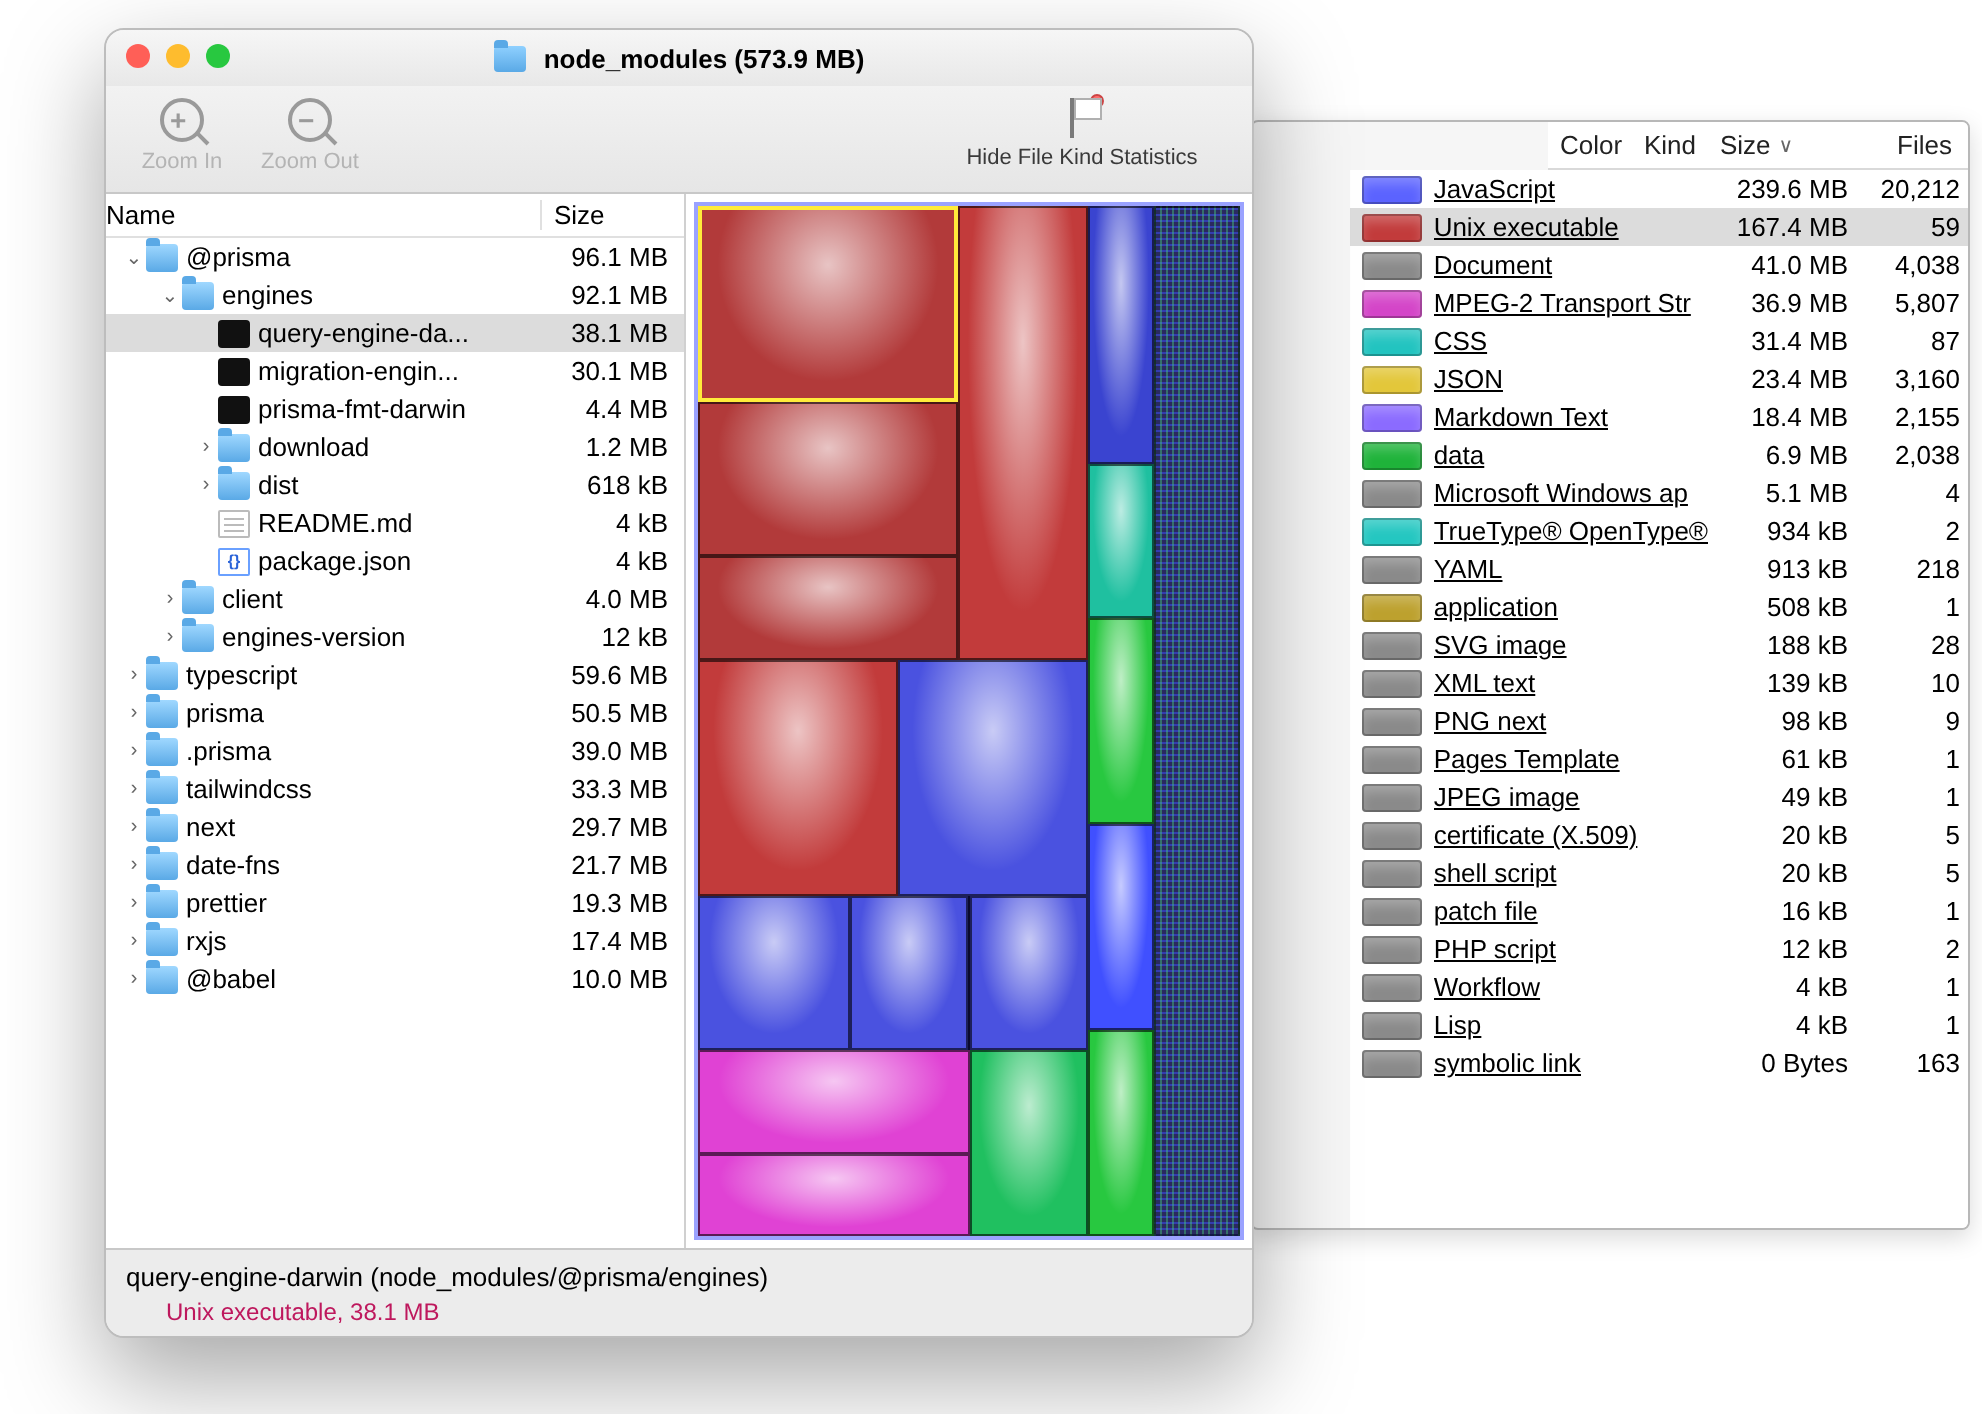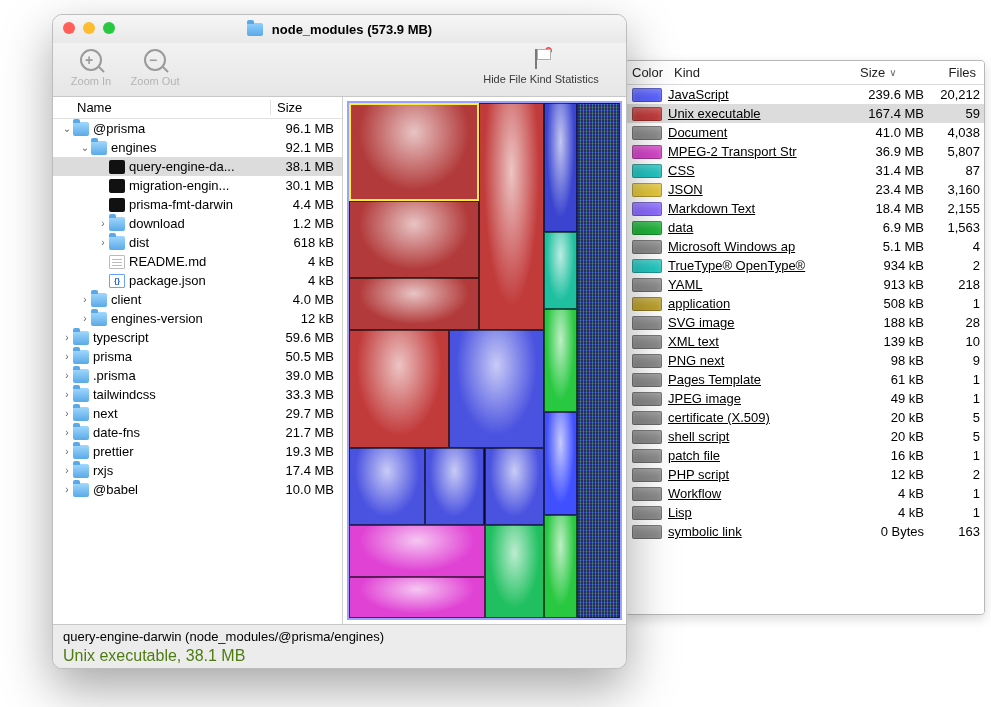--- a/index.html
+++ b/index.html
@@ -10,20 +10,21 @@
   position: absolute;
   left: 625px; top: 60px;
   width: 360px; height: 555px;
   background: #f6f6f6;
   border: 1px solid #b8b8b8;
   border-radius: 4px;
   box-shadow: 0 4px 12px rgba(0,0,0,.15);
   display: flex;
   flex-direction: column;
   overflow: hidden;
+  align-items: flex-end;
 }
 .stats-header {
   display: flex;
   background: #fff;
   border-bottom: 1px solid #d9d9d9;
   font-size: 13px;
   height: 24px;
   align-items: center;
 }
 .stats-header .col { padding: 2px 6px; color: #222; }
@@ -123,21 +124,21 @@
 .flag-ic::after { content:""; position:absolute; left:7px; top:2px; width:12px; height:9px; background:#fff; border:1px solid #b0b0b0; }
 .flag-ic .dot { position:absolute; right:0; top:0; width:7px; height:7px; border-radius:50%; background:#ff6b6b; border:1px solid #c44; }
 
 
 .content { flex: 1; display: flex; background: #fff; overflow: hidden; }
 .tree-pane { width: 290px; display: flex; flex-direction: column; border-right: 1px solid #d0d0d0; }
 .tree-header {
   display: flex; height: 22px; background: #fff; border-bottom: 1px solid #e0e0e0;
   font-size: 13px; align-items: center;
 }
-.tree-header .th-name { flex:1; padding-left: 24px; }
+.tree-header .th-name { flex:1; padding-left: 0; }
 .tree-header .th-size { width: 72px; text-align:left; border-left:1px solid #e0e0e0; padding-left:6px; }
 .tree-body { flex: 1; overflow-y: auto; }
 .tree-row {
   display: flex; align-items: center; height: 19px; font-size: 13px;
   white-space: nowrap;
 }
 .tree-row.sel { background: #dcdcdc; }
 .tree-row .indent { display:inline-block; }
 .chev {
   width: 12px; display:inline-flex; justify-content:center; color:#666; font-size:10px;
@@ -170,21 +171,21 @@
 
 
 .statusbar {
   height: 44px;
   border-top: 1px solid #c8c8c8;
   background: #ececec;
   padding: 4px 10px;
   display:flex; flex-direction:column; justify-content:center;
   font-size: 13px;
 }
-.statusbar .line2 { font-size: 16px; color:#4d7c0f; margin-top:3px; }
+.statusbar .line2 { font-size: 12px; color:#be185d; margin-top:3px;margin-left:20px; }
 </style>
 </head>
 <body>
 
 <div class="stats-window">
   <div class="stats-header">
     <div class="col col-color">Color</div>
     <div class="col col-kind">Kind</div>
     <div class="col col-size">
       <span>Size</span>
@@ -232,21 +233,21 @@
       <div class="stats-row">
         <div class="swatch" style="background: rgb(139, 107, 255);"></div>
         <div class="kind">Markdown Text</div>
         <div class="size">18.4 MB</div>
         <div class="files">2,155</div>
       </div>
       <div class="stats-row">
         <div class="swatch" style="background: rgb(31, 179, 58);"></div>
         <div class="kind">data</div>
         <div class="size">6.9 MB</div>
-        <div class="files">1,563</div>
+        <div class="files">2,038</div>
       </div>
       <div class="stats-row">
         <div class="swatch" style="background: rgb(138, 138, 138);"></div>
         <div class="kind">Microsoft Windows ap</div>
         <div class="size">5.1 MB</div>
         <div class="files">4</div>
       </div>
       <div class="stats-row">
         <div class="swatch" style="background: rgb(36, 199, 193);"></div>
         <div class="kind">TrueType® OpenType®</div>

